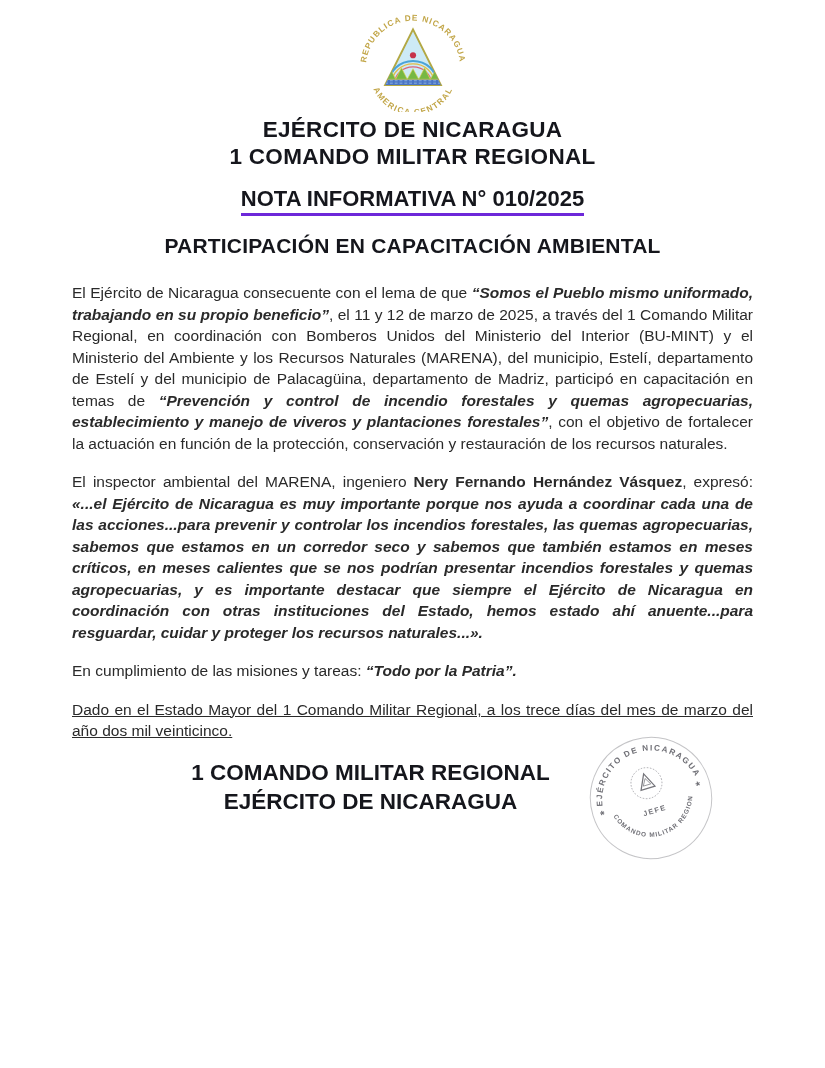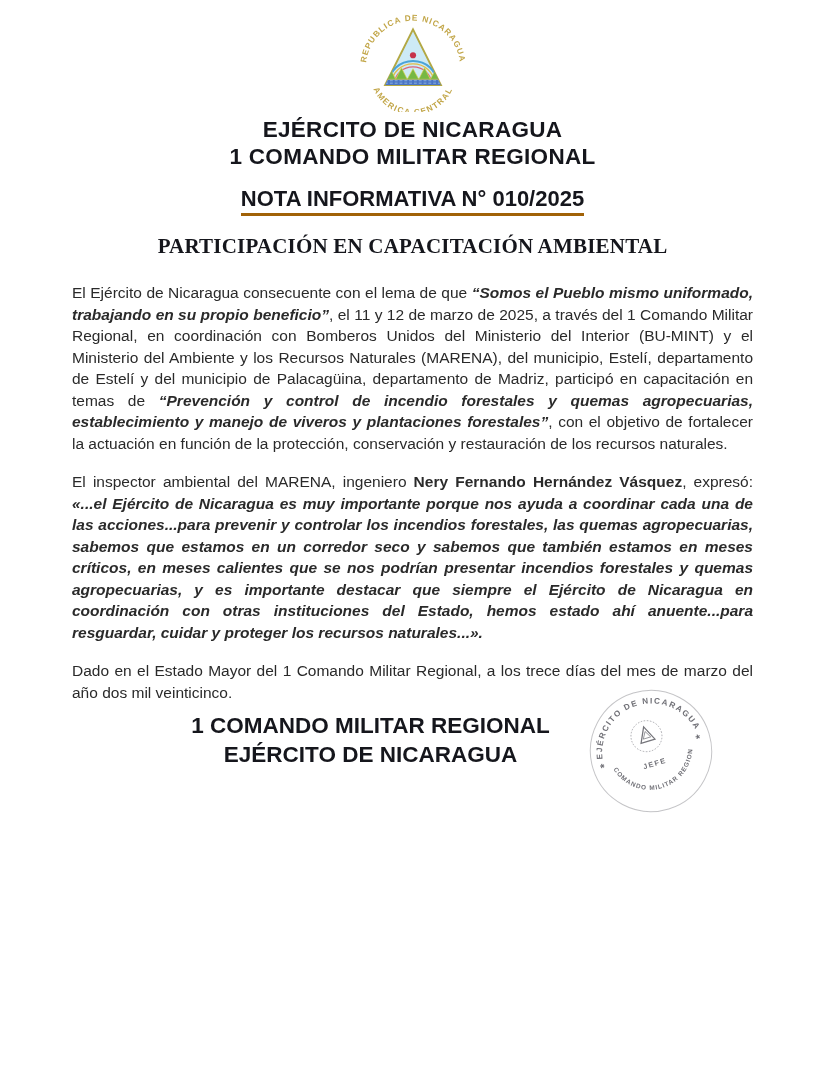--- a/index.html
+++ b/index.html
@@ -11,31 +11,31 @@
     font-family:"Liberation Sans", sans-serif;
     color:#2a2a2a;
     overflow:hidden;
   }
   .logo-wrap { width:150px; height:100px; margin:12px auto 0; }
   .logo-wrap svg { width:100%; height:100%; }
 
   .titles { text-align:center; color:#15161c; font-weight:bold; margin-top:4px; }
   .org-line { font-size:22.5px; line-height:27px; letter-spacing:0.3px; }
   .note-line { text-align:center; margin-top:15px; font-size:22px; line-height:27px; font-weight:bold; color:#15161c; }
-  .note-underline { display:inline-block; border-bottom:3px solid #a16207; padding-bottom:1px; }
-  .subject-line { text-align:center; margin-top:17px; font-size:21px; line-height:26px; font-weight:bold; color:#15161c; letter-spacing:0.2px;font-family:Liberation Serif, serif; }
+  .note-underline { display:inline-block; border-bottom:3px solid #6d28d9; padding-bottom:1px; }
+  .subject-line { text-align:center; margin-top:17px; font-size:21px; line-height:26px; font-weight:bold; color:#15161c; letter-spacing:0.2px; }
 
   .body-text {
-    margin:23px 72px 0 72px;
+    margin:23px 72px 8px 72px;
     font-size:15.5px;
     line-height:21.5px;
     text-align:justify;
   }
   .para { margin:0 0 17px 0; }
-  .para:last-child { margin-bottom:0; }
+  .para:last-child { margin-bottom:0;text-decoration:underline; }
   .para .b { font-weight:bold; }
   .para .i { font-style:italic; }
 
   .footer { position:relative; height:210px; }
   .footer-lines {
     position:absolute; top:8px; left:0; right:84px;
     text-align:center; font-weight:bold;
     font-size:22.5px; line-height:29px; color:#15161c;
   }
   .seal {
@@ -85,20 +85,21 @@
 
   <div class="note-line">
     <span class="note-underline">NOTA INFORMATIVA N° 010/2025</span>
   </div>
 
   <div class="subject-line">PARTICIPACIÓN EN CAPACITACIÓN AMBIENTAL</div>
 
   <div class="body-text" id="paragraphs">
       <p class="para"><span>El Ejército de Nicaragua consecuente con el lema de que </span><span class="b i">“Somos el Pueblo mismo uniformado, trabajando en su propio beneficio”</span><span>, el 11 y 12 de marzo de 2025, a través del 1 Comando Militar Regional, en coordinación con Bomberos Unidos del Ministerio del Interior (BU-MINT) y el Ministerio del Ambiente y los Recursos Naturales (MARENA), del municipio, Estelí, departamento de Estelí y del municipio de Palacagüina, departamento de Madriz, participó en capacitación en temas de </span><span class="b i">“Prevención y control de incendio forestales y quemas agropecuarias, establecimiento y manejo de viveros y plantaciones forestales”</span><span>, con el objetivo de fortalecer la actuación en función de la protección, conservación y restauración de los recursos naturales.</span></p>
       <p class="para"><span>El inspector ambiental del MARENA, ingeniero </span><span class="b">Nery Fernando Hernández Vásquez</span><span>, expresó: </span><span class="b i">«...el Ejército de Nicaragua es muy importante porque nos ayuda a coordinar cada una de las acciones...para prevenir y controlar los incendios forestales, las quemas agropecuarias, sabemos que estamos en un corredor seco y sabemos que también estamos en meses críticos, en meses calientes que se nos podrían presentar incendios forestales y quemas agropecuarias, y es importante destacar que siempre el Ejército de Nicaragua en coordinación con otras instituciones del Estado, hemos estado ahí anuente...para resguardar, cuidar y proteger los recursos naturales...».</span></p>
+      <p class="para"><span>En cumplimiento de las misiones y tareas: </span><span class="b i">“Todo por la Patria”.</span></p>
       <p class="para"><span>Dado en el Estado Mayor del 1 Comando Militar Regional, a los trece días del mes de marzo del año dos mil veinticinco.</span></p>
     </div>
 
   <div class="footer">
     <div class="footer-lines">
       <div>1 COMANDO MILITAR REGIONAL</div>
       <div>EJÉRCITO DE NICARAGUA</div>
     </div>
     <div class="seal">
       <svg viewBox="0 0 132 132">

